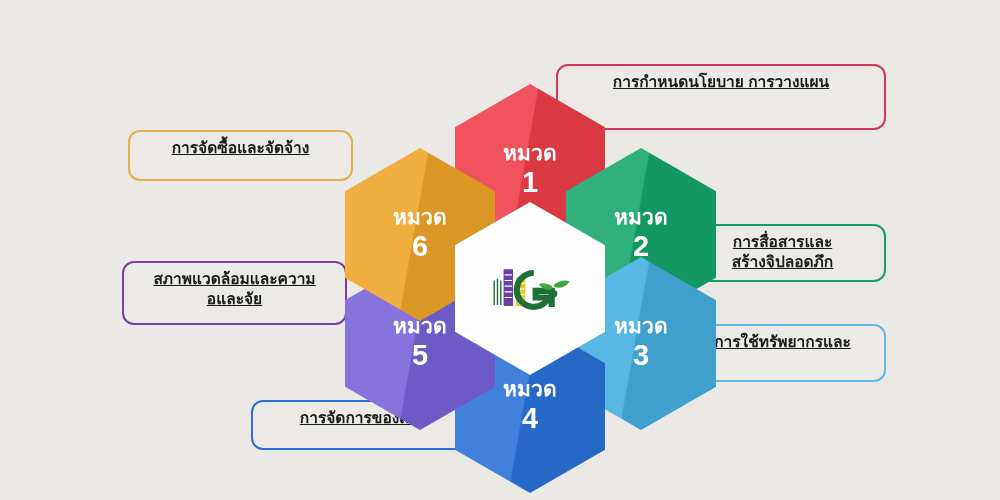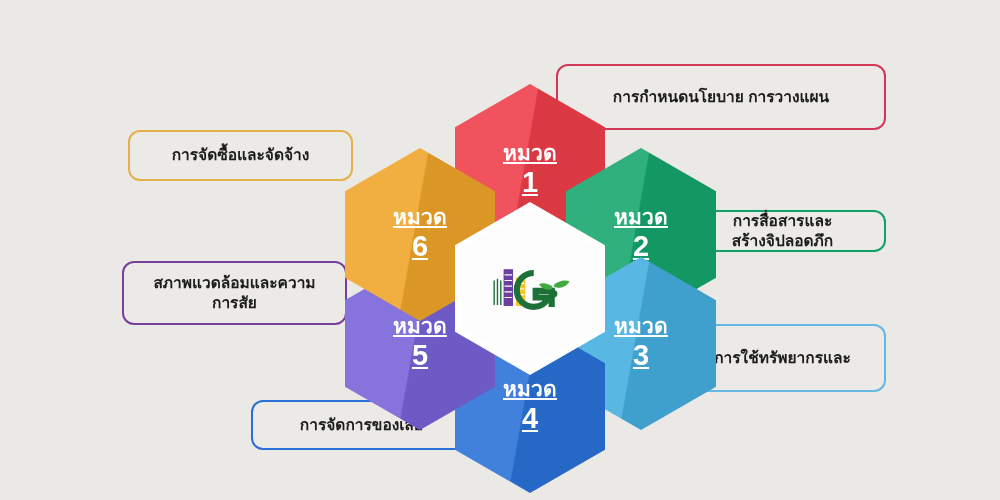--- a/index.html
+++ b/index.html
@@ -21,35 +21,36 @@
 
   
   .label-box {
     position: absolute;
     box-sizing: border-box;
     background: #eceae7;
     border-style: solid;
     border-width: 2px;
     border-radius: 12px;
     display: flex;
-    align-items: center;
+    align-items: flex-start;
     justify-content: center;
     text-align: center;
     color: #1b1b1b;
     font-weight: bold;
     font-size: 15.5px;
     line-height: 1.32;
     padding: 6px 10px;
     z-index: 2;
+    text-decoration: underline;
   }
   .label-box .ltext { display: block; }
 
   #label-1 { left: 556px; top: 64px;  width: 330px; height: 66px; border-color: #d4365a; }
-  #label-2 { left: 679px; top: 210px; width: 207px; height: 42px; border-color: #12a06a; }
-  #label-3 { left: 679px; top: 324px; width: 207px; height: 68px; border-color: #64b8e4; }
+  #label-2 { left: 679px; top: 224px; width: 207px; height: 58px; border-color: #12a06a; }
+  #label-3 { left: 679px; top: 324px; width: 207px; height: 58px; border-color: #64b8e4; }
   #label-4 { left: 251px; top: 400px; width: 221px; height: 50px; border-color: #2a6fd6; }
   #label-5 { left: 122px; top: 261px; width: 225px; height: 64px; border-color: #7a3f9d; }
   #label-6 { left: 128px; top: 130px; width: 225px; height: 51px; border-color: #e3b04b; }
 
   
   .hex {
     position: absolute;
     width: 150px;
     height: 173px;
     clip-path: polygon(25% 0%, 75% 0%, 100% 50%, 75% 100%, 25% 100%, 0% 50%);
@@ -57,21 +58,20 @@
     display: flex;
     flex-direction: column;
     align-items: center;
     justify-content: center;
     color: #ffffff;
     text-align: center;
   }
   
   .hex.flat {
     clip-path: polygon(50% 0%, 100% 25%, 100% 75%, 50% 100%, 0% 75%, 0% 25%);
-    text-decoration: underline;
   }
   .hex .shade {
     position: absolute;
     inset: 0;
     background: linear-gradient(100deg,
         rgba(255,255,255,0.11) 0%,
         rgba(255,255,255,0.11) 46%,
         rgba(0,0,0,0.085) 47%,
         rgba(0,0,0,0.085) 100%);
     pointer-events: none;
@@ -137,21 +137,21 @@
   <div class="label-box" id="label-6" style="border-color: rgb(227, 176, 75);">
     <div>
       <span class="ltext">การจัดซื้อและจัดจ้าง</span>
       <span class="ltext"></span>
     </div>
   </div>
 
   <div class="label-box" id="label-5" style="border-color: rgb(122, 63, 157);">
     <div>
       <span class="ltext">สภาพแวดล้อมและความ</span>
-      <span class="ltext">การสัย</span>
+      <span class="ltext">อและจัย</span>
     </div>
   </div>
 
   <div class="label-box" id="label-4" style="border-color: rgb(42, 111, 214);">
     <div>
       <span class="ltext">การจัดการของเสีย</span>
       <span class="ltext"></span>
     </div>
   </div>
 

